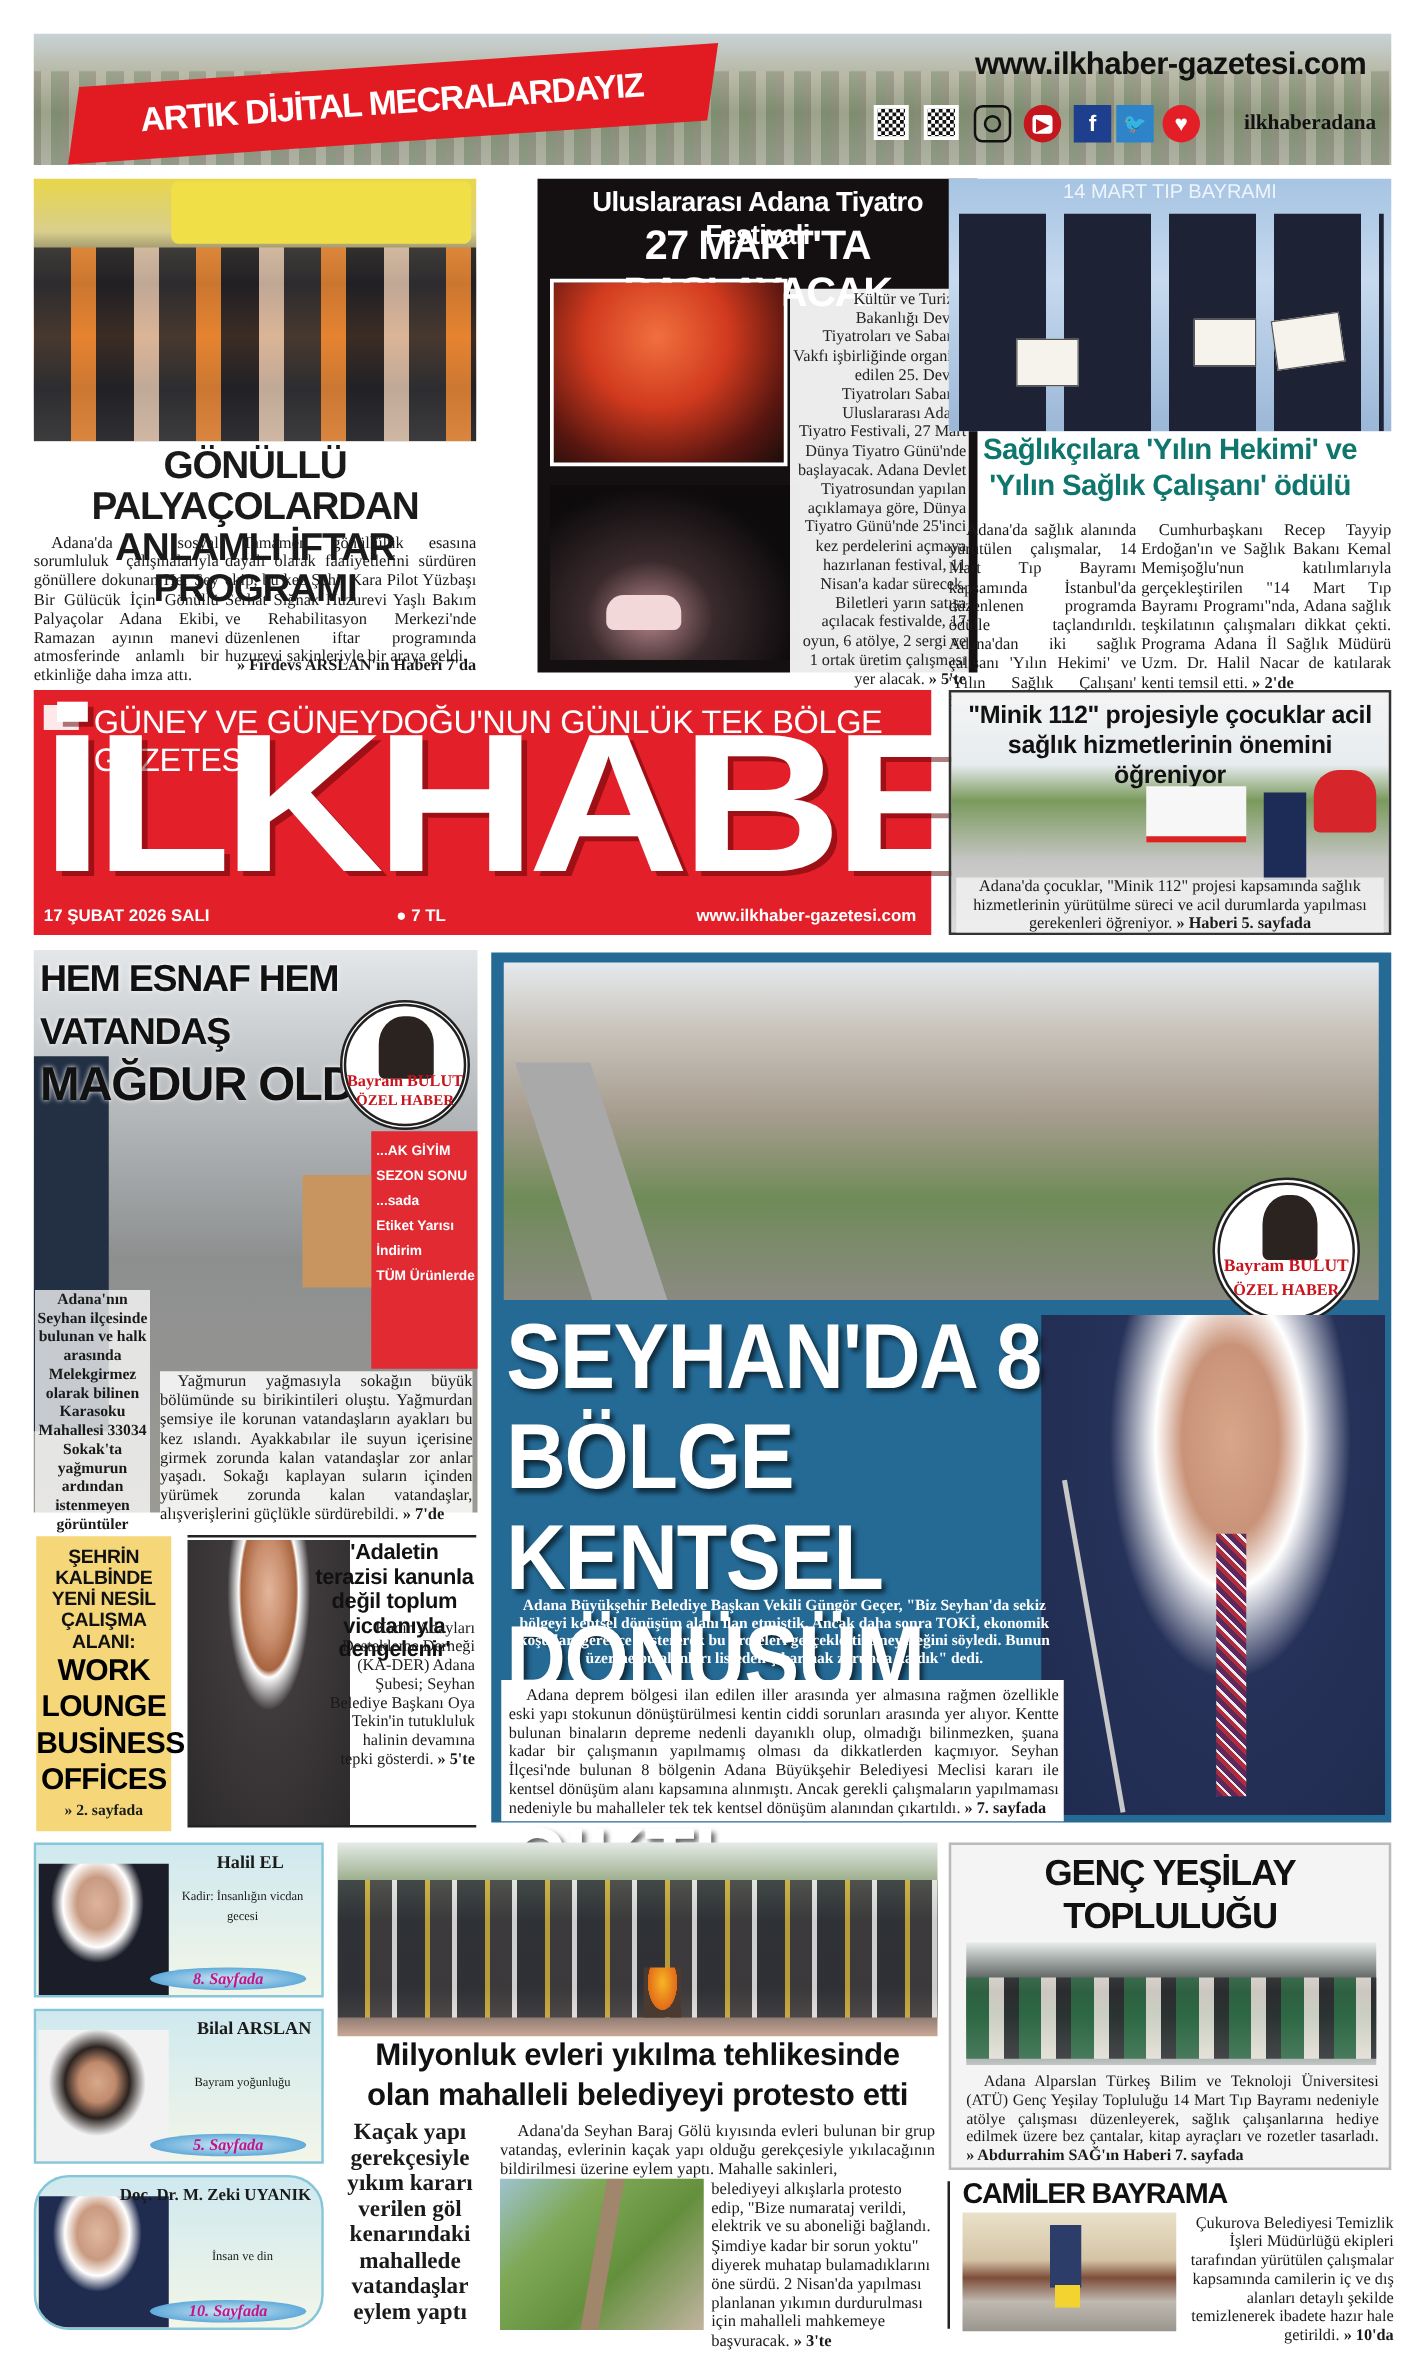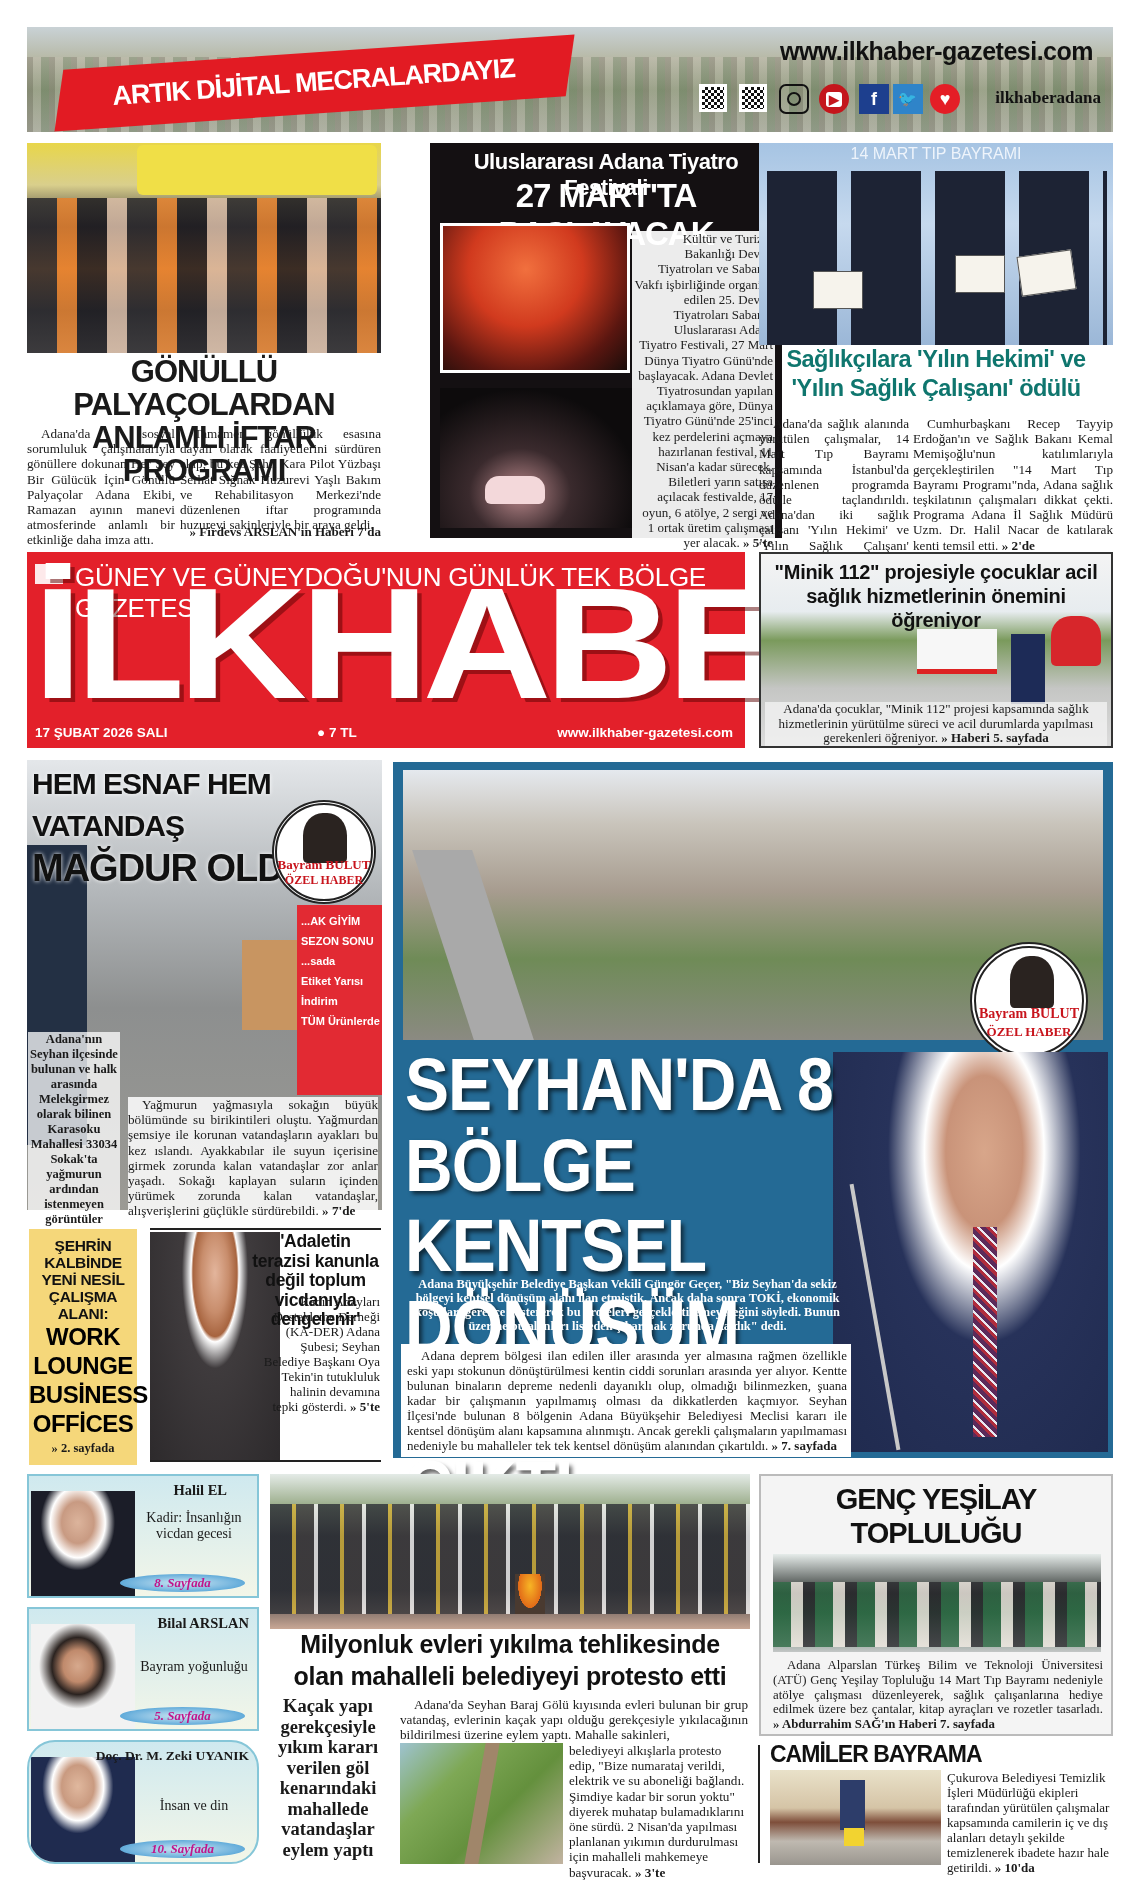--- a/index.html
+++ b/index.html
@@ -27,21 +27,21 @@
   #masthead .logo { position:absolute; left:6px; top:16px; font-family:"Liberation Sans", sans-serif; font-weight:bold; color:#fff; font-size:158px; line-height:150px; letter-spacing:-6px; text-shadow: 4px 4px 0 rgba(90,0,0,0.5); transform: scaleX(1.13); transform-origin:left; }
   #masthead .date, #masthead .price, #masthead .web { position:absolute; bottom:8px; color:#fff; font-family:"Liberation Sans", sans-serif; font-weight:bold; font-size:13.5px; }
   #masthead .ruler { position:absolute; left:8px; top:12px; width:28px; height:20px; background:#fff; opacity:0.9; }
 
   .dark-box { background: #141012; margin-left: 36px; }
   .blue-frame { background: #246a95; }
 
   .col-card { position:absolute; left:27px; width:232px; height:124px; border:2px solid #86c6d8; background: linear-gradient(180deg,#cfe9ef 0%,#f3f6e8 100%); overflow:hidden; }
   .col-card .face { position:absolute; left:2px; bottom:0; width:104px; height:105px; }
   .col-card .name { position:absolute; right:8px; top:6px; font-family:"Liberation Serif", serif; font-weight:bold; font-size:14.5px; text-align:center; }
-  .col-card .topic { position:absolute; right:8px; font-family:"Liberation Serif", serif; font-size:14px; text-align:center; line-height:16px; width:110px; }
+  .col-card .topic { position:absolute; right:8px; font-family:"Liberation Serif", serif; font-size:10px; text-align:center; line-height:16px; width:110px; }
   .col-card .pill { position:absolute; right:12px; bottom:4px; width:125px; height:18px; border-radius:50%; background: radial-gradient(ellipse at center, #cfe7f3 0%, #5aa7d8 75%, transparent 76%); color:#c0158b; font-style:italic; font-weight:bold; font-family:"Liberation Serif", serif; font-size:13px; text-align:center; line-height:18px; }
 </style>
 </head>
 <body>
 
 <div id="banner" class="abs">
   <div class="city"></div>
   <div class="ribbon"></div>
   <div class="ribbon-text">ARTIK DİJİTAL MECRALARDAYIZ</div>
   <div class="site">www.ilkhaber-gazetesi.com</div>
@@ -233,13 +233,13 @@
   </div>
   <div class="body-text" style="position:absolute;left:12px;top:182px;width:330px;font-size:12.8px;line-height:14.8px;"><span>Adana Alparslan Türkeş Bilim ve Teknoloji Üniversitesi (ATÜ) Genç Yeşilay Topluluğu 14 Mart Tıp Bayramı nedeniyle atölye çalışması düzenleyerek, sağlık çalışanlarına hediye edilmek üzere bez çantalar, kitap ayraçları ve rozetler tasarladı.</span> <span class="ref">» Abdurrahim SAĞ'ın Haberi 7. sayfada</span></div>
 </div>
 
 <div class="abs" style="left:758px;top:1745px;width:2px;height:118px;background:#222;"></div>
 <div class="abs cond" style="left:770px;top:1740px;width:345px;font-size:23px;line-height:28px;color:#111;">CAMİLER BAYRAMA HAZIRLANIYOR</div>
 <div class="photo" style="left:770px;top:1770px;width:171px;height:95px;background:linear-gradient(180deg,#e9e1c9 0%,#d5c4a6 40%,#7e4e3a 55%,#bfb9b0 75%,#9a968f 100%);">
   <div style="position:absolute;left:70px;top:10px;width:25px;height:50px;background:#2d3d6a;"></div>
   <div style="position:absolute;left:74px;top:58px;width:20px;height:18px;background:#f2d330;"></div>
 </div>
-<div class="abs serif" style="left:947px;top:1770px;width:168px;font-size:13px;line-height:15px;text-align:left;"><span>Çukurova Belediyesi Temizlik İşleri Müdürlüğü ekipleri tarafından yürütülen çalışmalar kapsamında camilerin iç ve dış alanları detaylı şekilde temizlenerek ibadete hazır hale getirildi.</span> <span class="ref">» 10'da</span></div>
+<div class="abs serif" style="left:947px;top:1770px;width:168px;font-size:13px;line-height:15px;text-align:right;"><span>Çukurova Belediyesi Temizlik İşleri Müdürlüğü ekipleri tarafından yürütülen çalışmalar kapsamında camilerin iç ve dış alanları detaylı şekilde temizlenerek ibadete hazır hale getirildi.</span> <span class="ref">» 10'da</span></div>
 
 </body></html>

